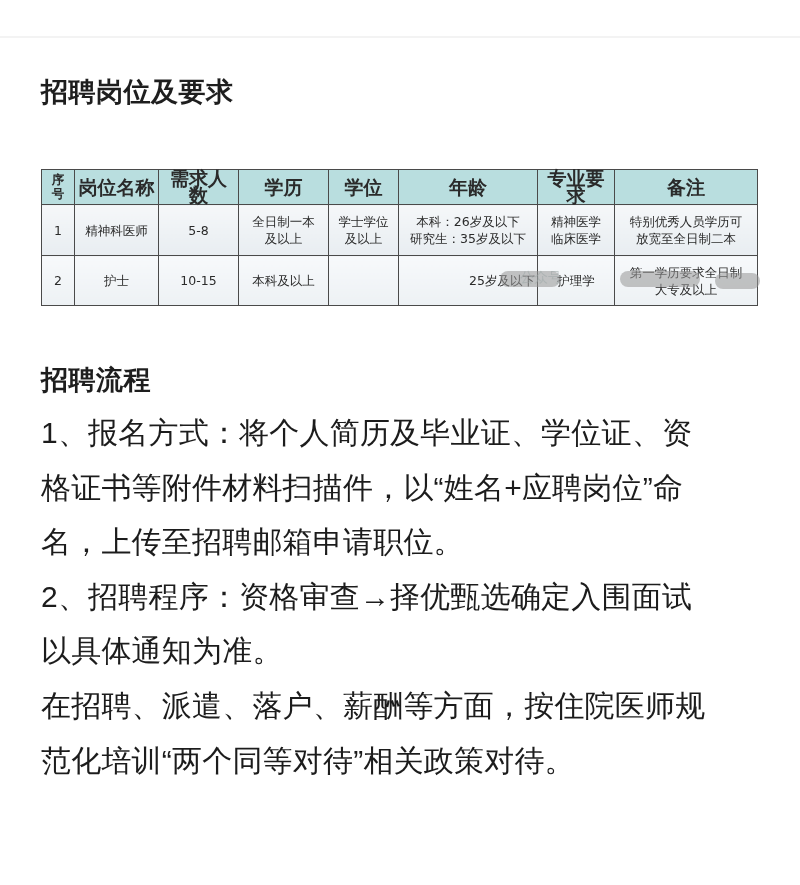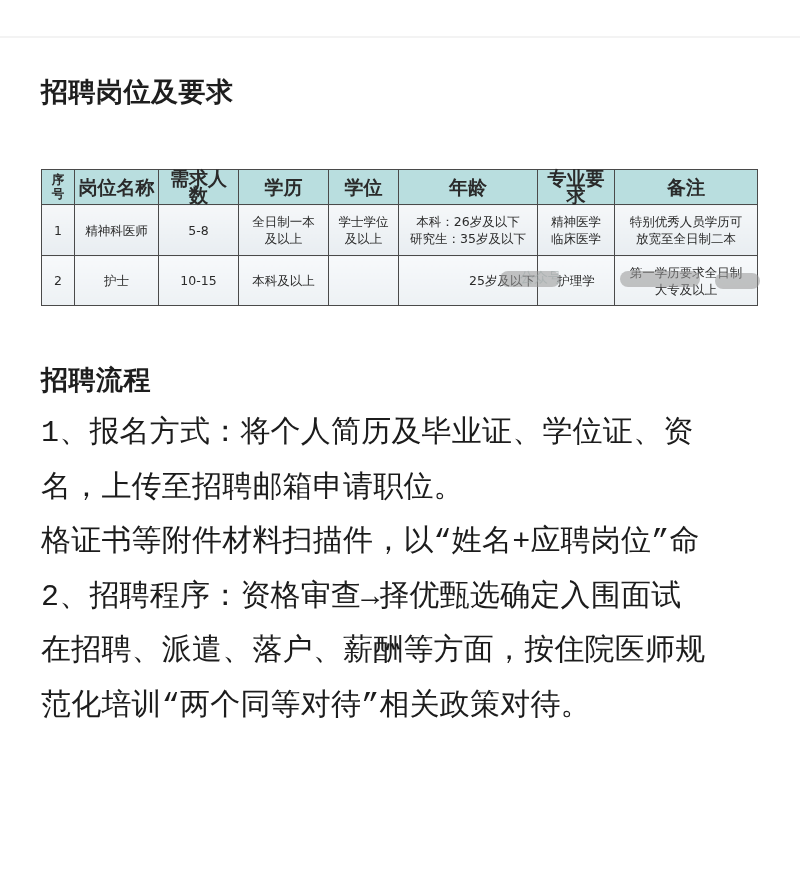--- a/index.html
+++ b/index.html
@@ -47,21 +47,21 @@
       position: absolute; height: 16px; border-radius: 8px;
       background: rgba(150,150,150,0.55);
     }
     .wm-text {
       position: absolute; top: 2px; font-size: 14px; color: rgba(160,170,170,0.6);
     }
 
     .body-text {
       position: absolute; left: 41px; top: 389px; width: 730px;
       font-size: 30px; line-height: 54.6px; color: #1c1c1c;
-      font-family: Liberation Mono, monospace;
+      font-family: Liberation Sans, sans-serif;
       letter-spacing: 0.2px;
     }
     .body-line { display: block; white-space: nowrap; height: 54.6px; }
   </style>
 </head>
 <body>
 
 <div class="page">
   <div class="top-bar"></div>
 
@@ -141,19 +141,20 @@
     <div class="wm-blob" style="left:0;top:4px;width:60px;"></div>
     <span class="wm-text" style="left:20px;">公众号</span>
     <div class="wm-blob" style="left:120px;top:4px;width:80px;"></div>
     <div class="wm-blob" style="left:215px;top:6px;width:45px;"></div>
   </div>
 
   <h2 id="title-process" class="section-title">招聘流程</h2>
 
   <div class="body-text">
     <span class="body-line">1、报名方式：将个人简历及毕业证、学位证、资</span>
+    <span class="body-line">格证书等附件材料扫描件，以“姓名+应聘岗位”命</span>
     <span class="body-line">名，上传至招聘邮箱申请职位。</span>
-    <span class="body-line">格证书等附件材料扫描件，以“姓名+应聘岗位”命</span>
     <span class="body-line">2、招聘程序：资格审查→择优甄选确定入围面试</span>
+    <span class="body-line">以具体通知为准。</span>
     <span class="body-line">在招聘、派遣、落户、薪酬等方面，按住院医师规</span>
     <span class="body-line">范化培训“两个同等对待”相关政策对待。</span>
   </div>
 </div>
 
 </body></html>

